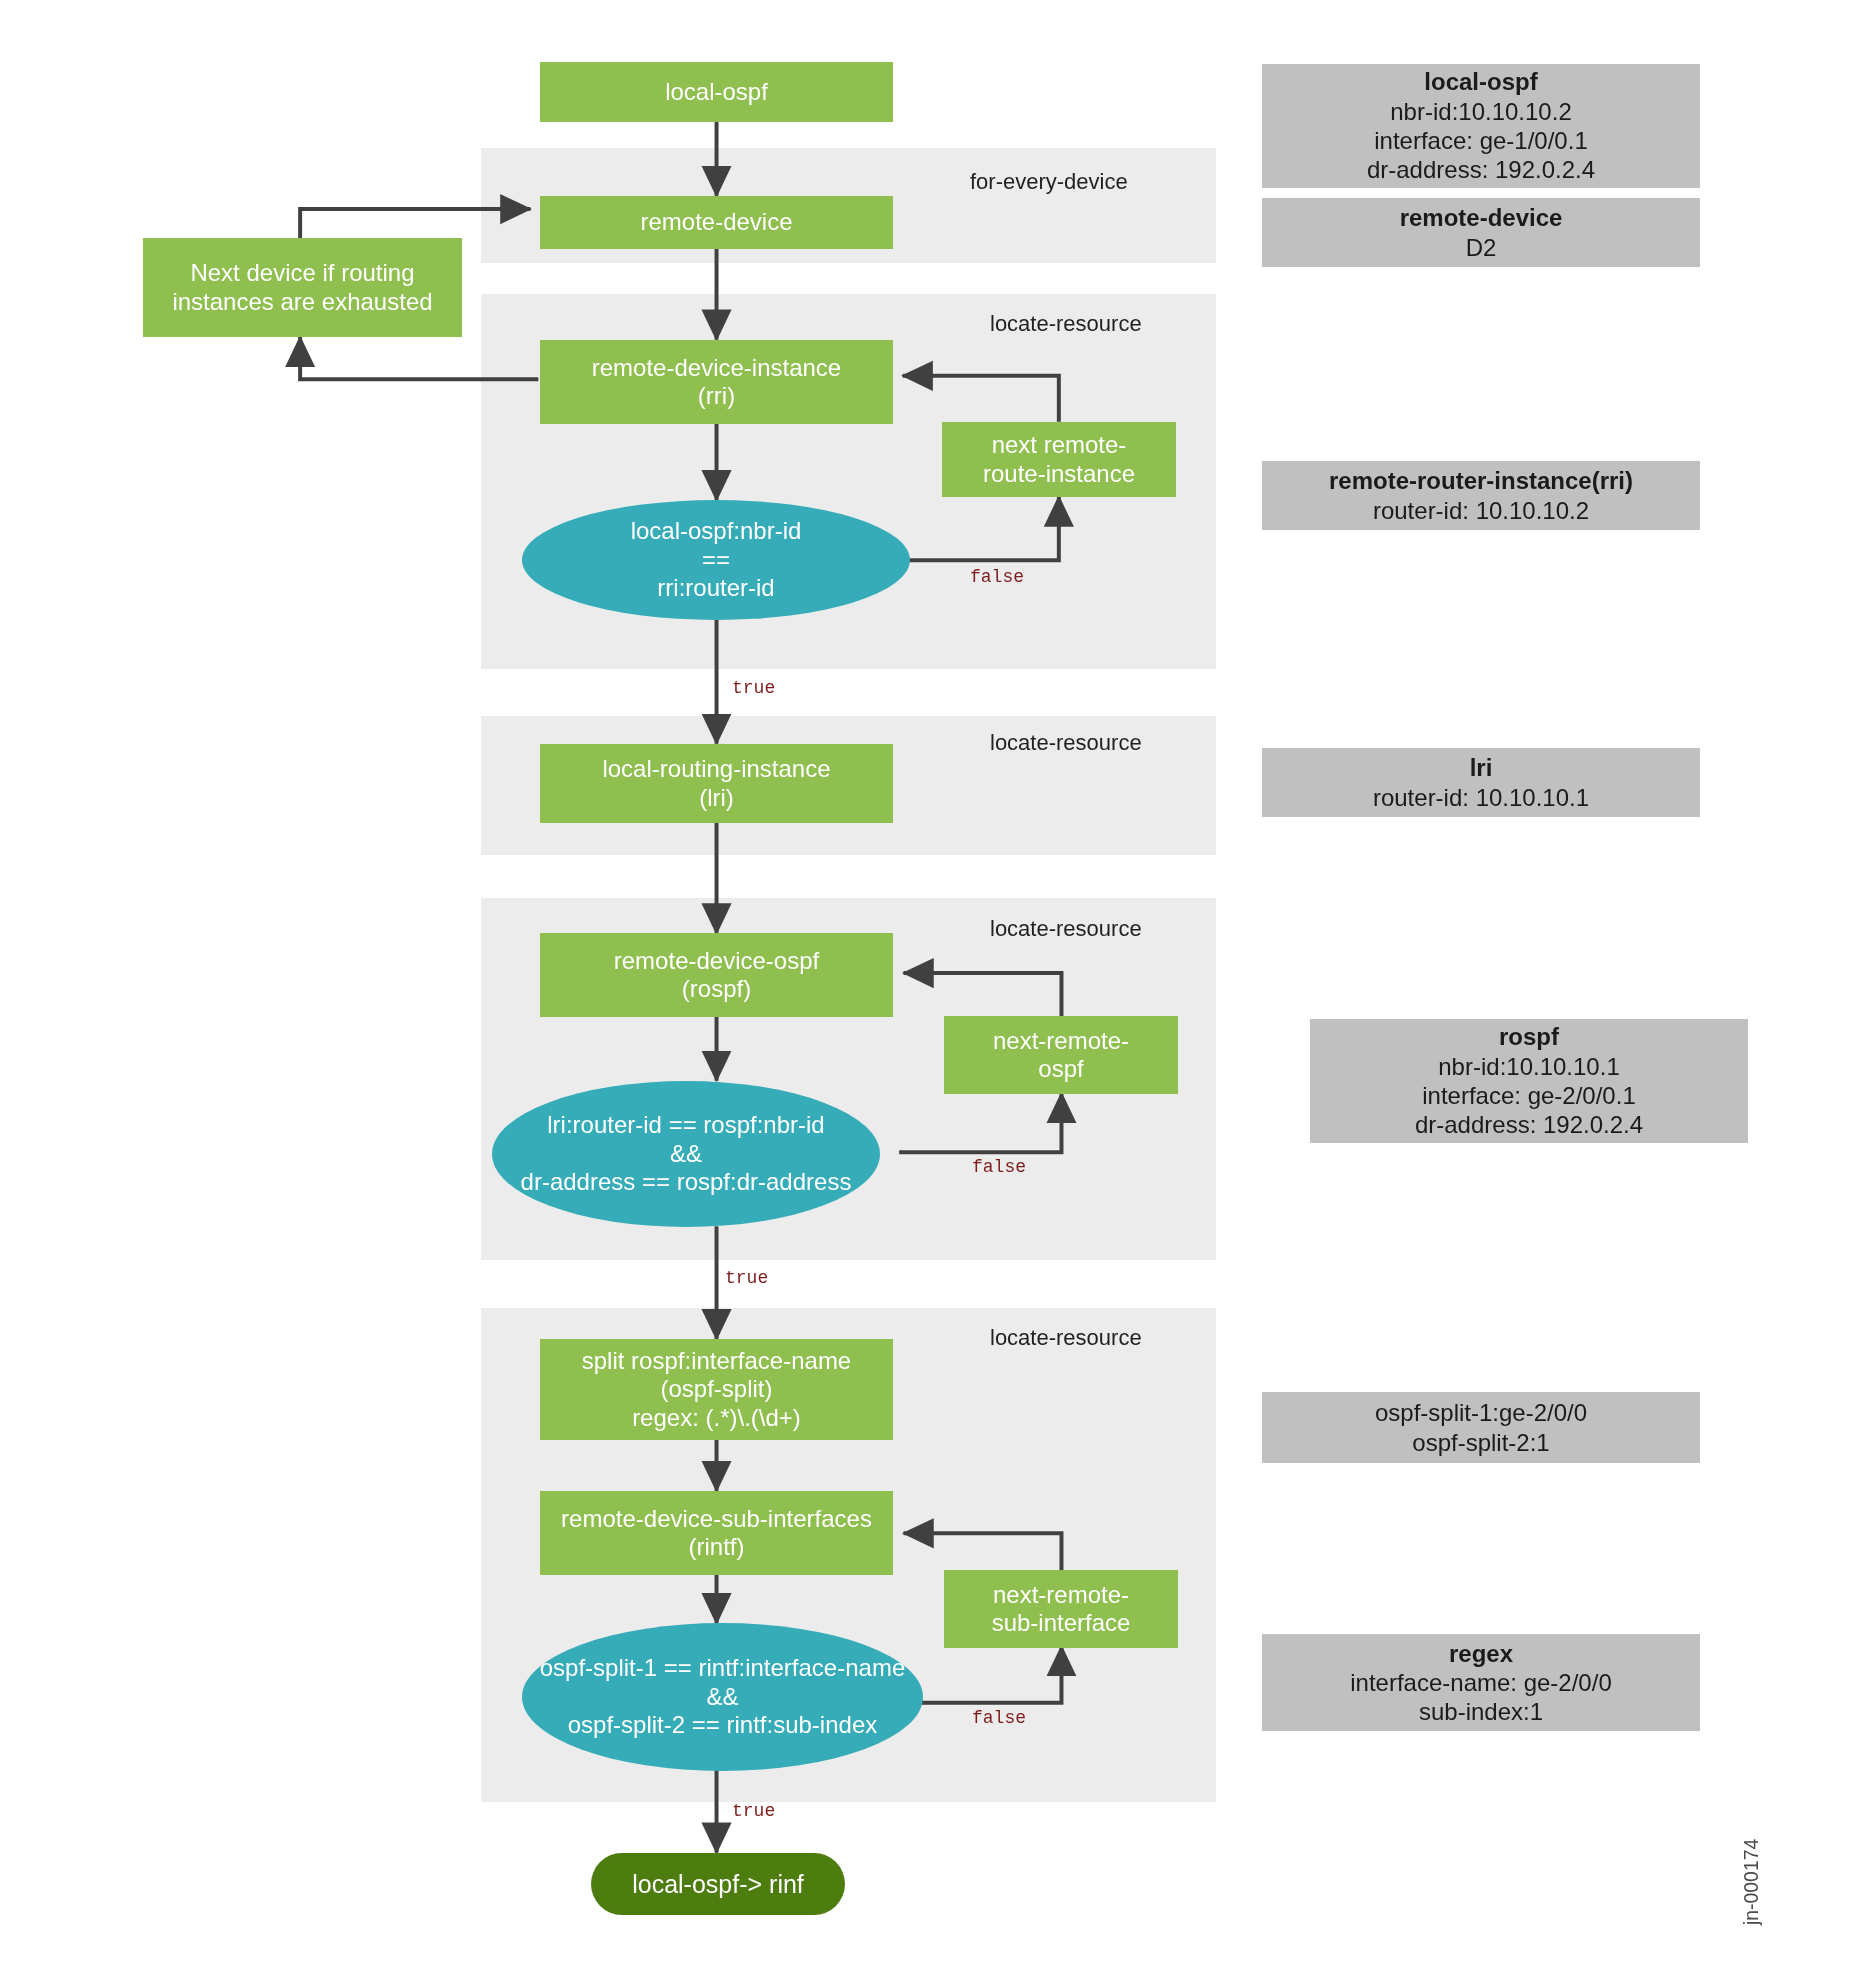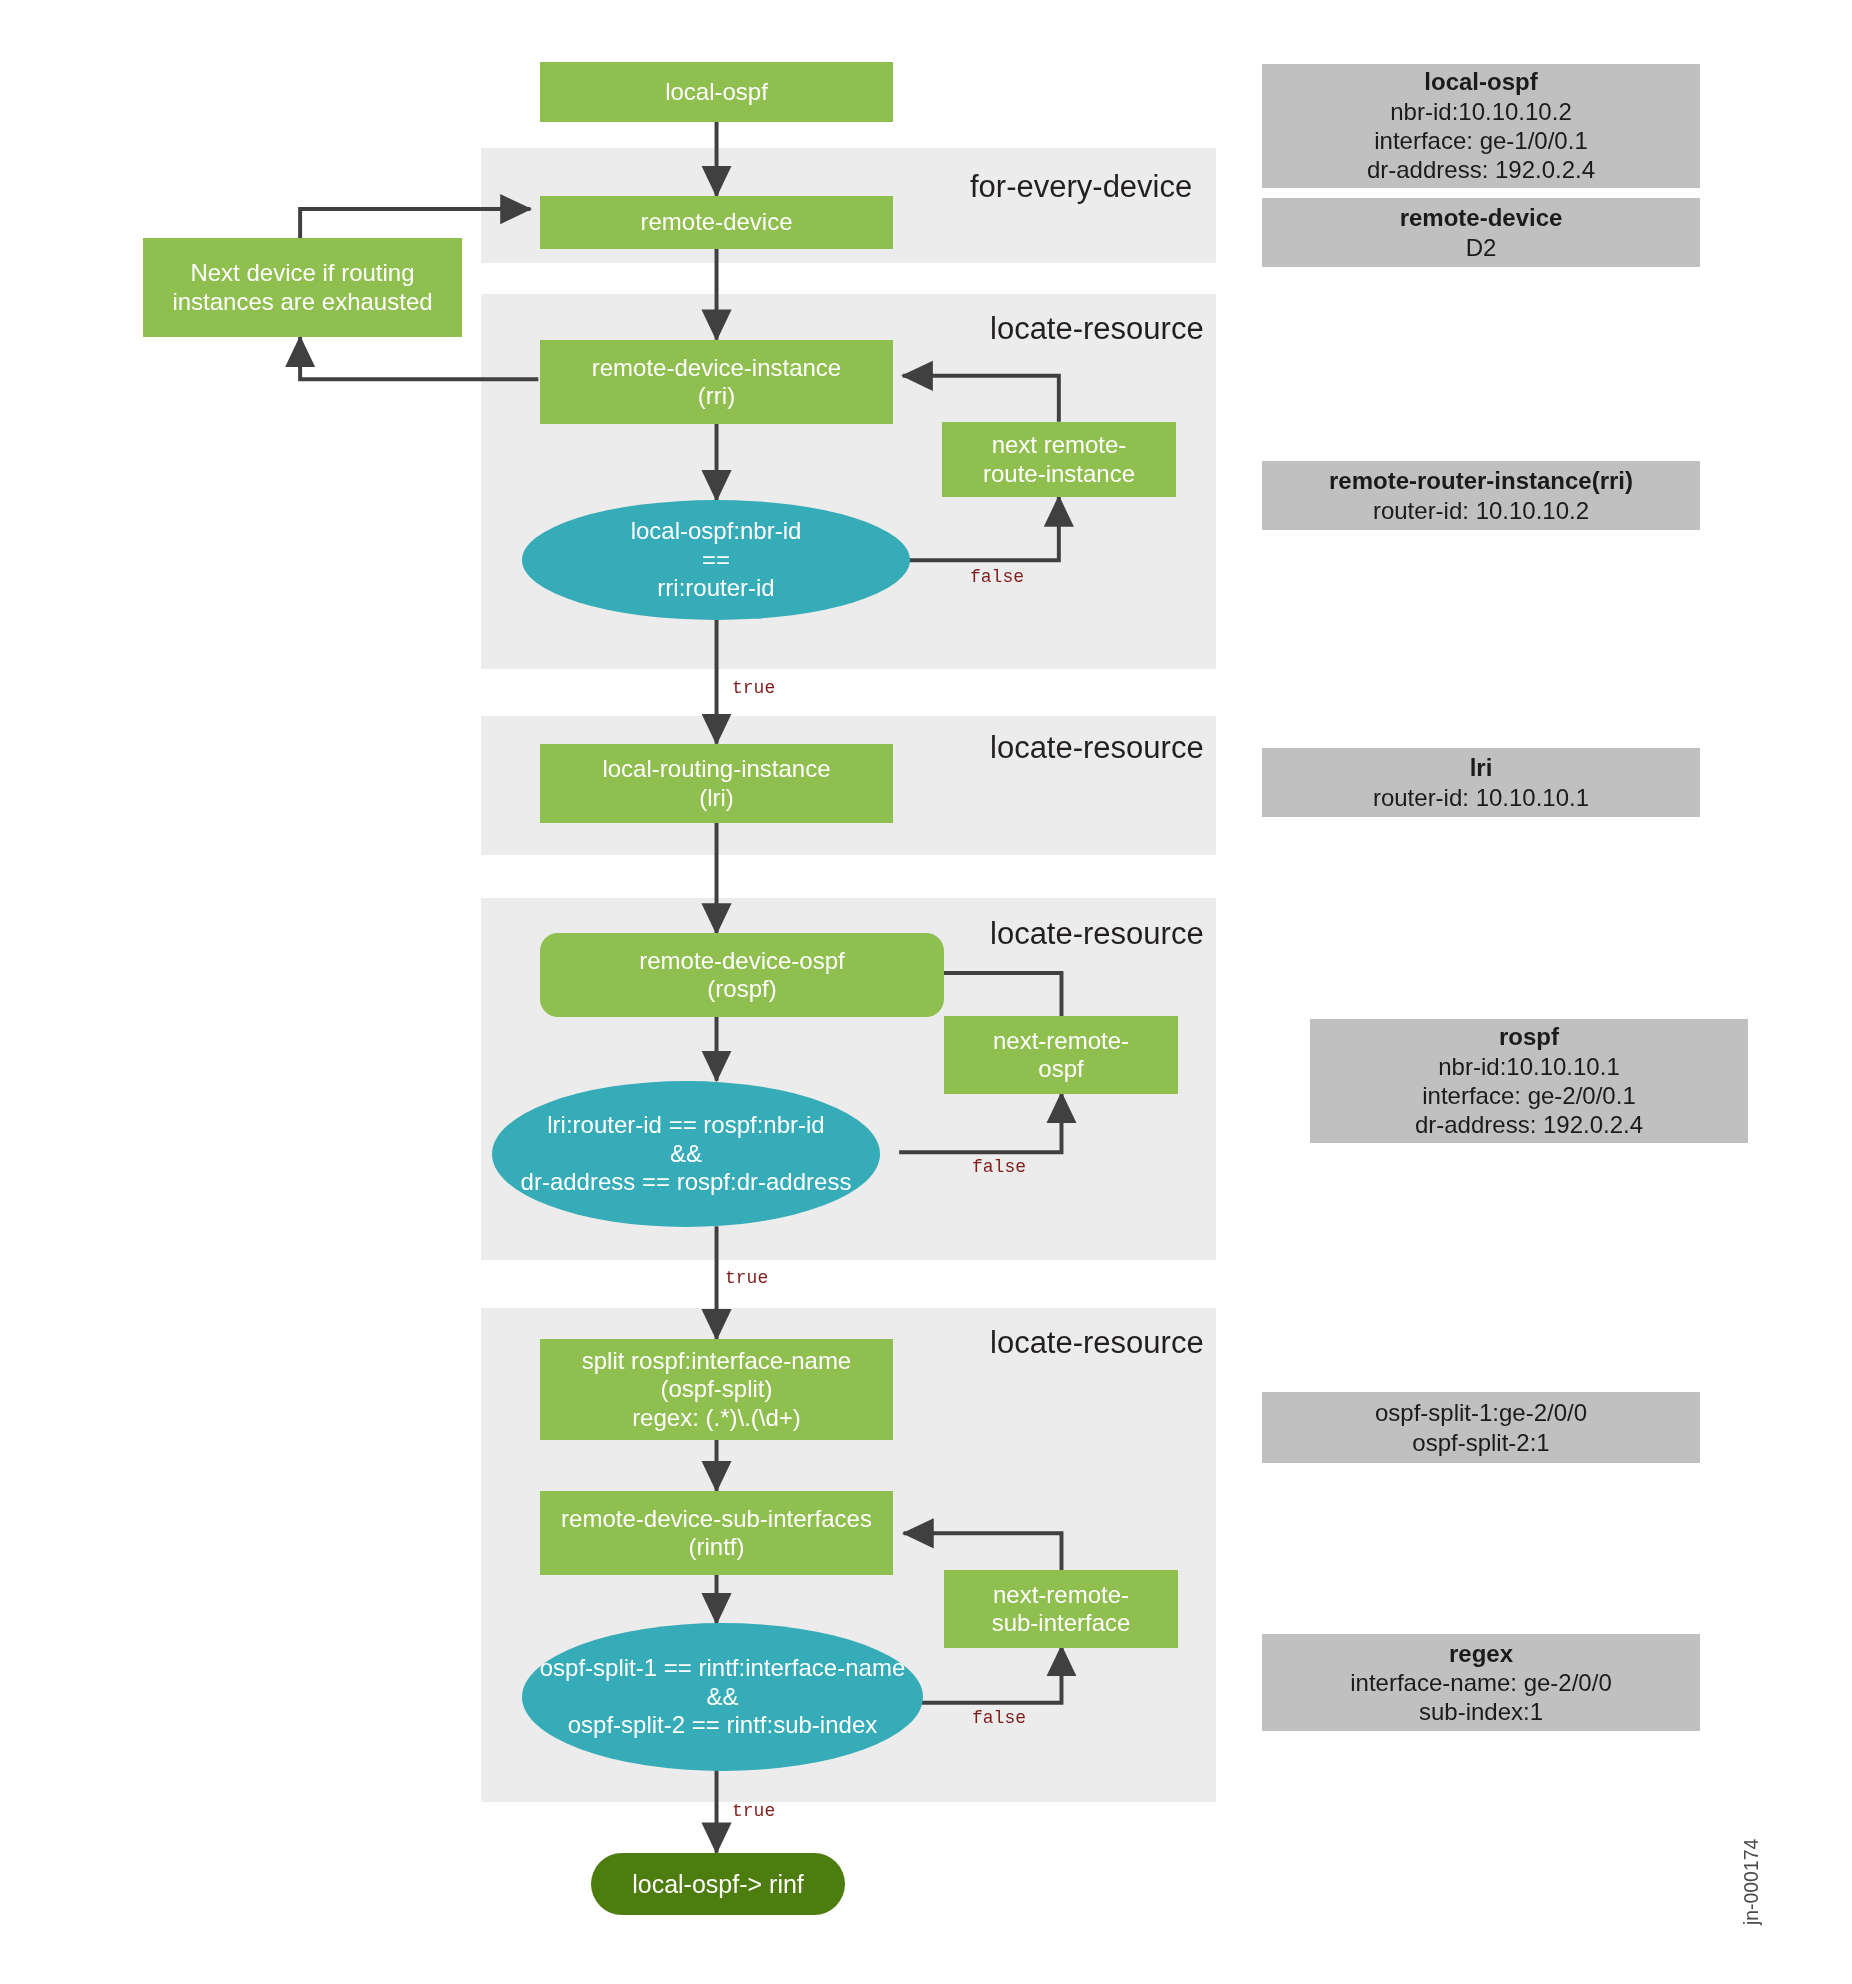--- a/index.html
+++ b/index.html
@@ -1,20 +1,20 @@
 <!DOCTYPE html>
 <html style="font-size:14px"><head>
 <meta charset="utf-8">
 <style>
   html,body{margin:0;padding:0;background:#ffffff;}
   body{width:1853px;height:1985px;font-family:"Liberation Sans",sans-serif;position:relative;overflow:hidden;}
   #stage{position:absolute;left:0;top:0;width:1853px;height:1985px;}
   svg.layer{position:absolute;left:0;top:0;width:1853px;height:1985px;}
   .band{position:absolute;background:#ececec;}
-  .band-label{position:absolute;color:#231f20;font-size:31px;font-weight:400;white-space:nowrap;}
+  .band-label{position:absolute;color:#231f20;font-size:22px;font-weight:400;white-space:nowrap;}
   .node{position:absolute;background:#8fbf4f;color:#ffffff;display:flex;align-items:center;justify-content:center;text-align:center;line-height:1.18;font-size:24px;box-sizing:border-box;padding:3.5px 7px;}
   .decision{position:absolute;background:#35acb8;color:#ffffff;border-radius:50%;display:flex;align-items:center;justify-content:center;text-align:center;line-height:1.2;font-size:24px;box-sizing:border-box;padding:5.3px 8.8px;}
   .terminal{position:absolute;background:#4d7c0f;color:#ffffff;border-radius:39px;display:flex;align-items:center;justify-content:center;text-align:center;font-size:25px;}
   .infobox{position:absolute;background:#c0c0c0;color:#1b1b1b;display:flex;flex-direction:column;align-items:center;justify-content:center;text-align:center;line-height:1.22;font-size:24px;box-sizing:border-box;padding:5.3px 7px;}
   .infobox .ttl{font-weight:bold;}
   .edge-label{position:absolute;color:#7f1d1d;font-size:18px;white-space:nowrap;font-family:Liberation Mono, monospace;}
   .watermark{position:absolute;color:#4a4a4a;font-size:19.4px;white-space:nowrap;transform-origin:0 0;transform:rotate(-90deg);}
   .ml{white-space:pre-line;}
 </style>
 </head>
@@ -107,21 +107,21 @@
     <span class="ml">local-ospf:nbr-id
 ==
 rri:router-id</span>
   </div>
 
   <div class="node" style="left:540px;top:744px;width:353px;height:79px;">
     <span class="ml">local-routing-instance
 (lri)</span>
   </div>
 
-  <div class="node" style="left:540px;top:933px;width:404px;height:84px;border-radius:18px;">
+  <div class="node" style="left:540px;top:933px;width:353px;height:84px;">
     <span class="ml">remote-device-ospf
 (rospf)</span>
   </div>
 
   <div class="node" style="left:944px;top:1016px;width:234px;height:78px;">
     <span class="ml">next-remote-
 ospf</span>
   </div>
 
   <div class="decision" style="left:492px;top:1081px;width:388px;height:146px;">

